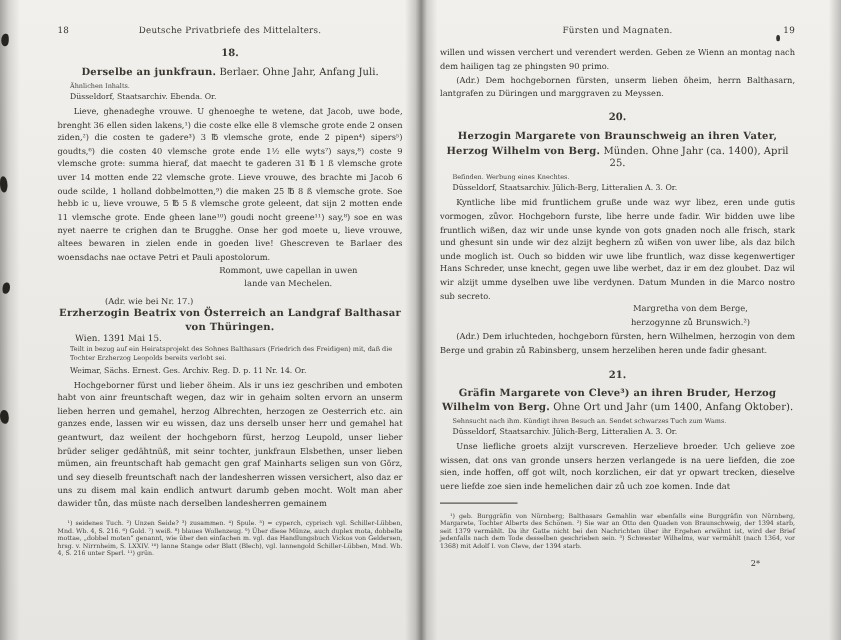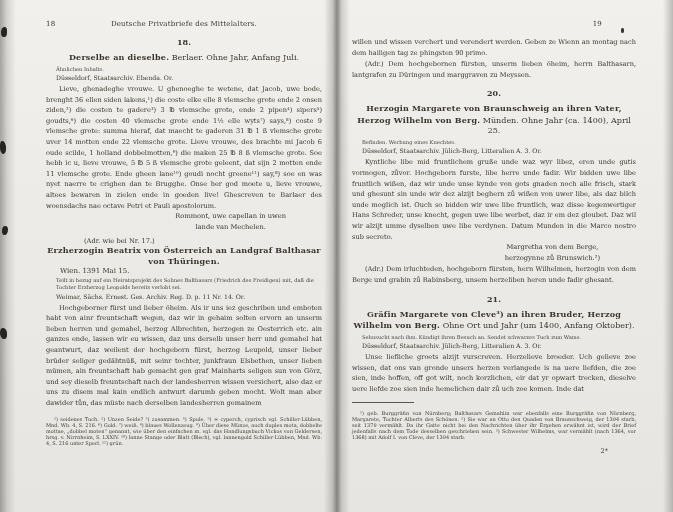--- a/index.html
+++ b/index.html
@@ -52,21 +52,21 @@
 
   <div class="page-inner left-inner">
     <div class="pg-header">
       <span class="num-l">18</span>
       <span class="title">Deutsche Privatbriefe des Mittelalters.</span>
       <span class="num-r"></span>
     </div>
 
     <div class="secnum">18.</div>
     <div class="heading">
-      <span class="h-bold">Derselbe an dieselbe.</span>
+      <span class="h-bold">Derselbe an junkfraun.</span>
       <span>Berlaer. Ohne Jahr, Anfang Juli.</span>
     </div>
     <div class="regest">Ähnlichen Inhalts.</div>
     <div class="archive">Düsseldorf, Staatsarchiv. Ebenda. Or.</div>
     <p class="body">Lieve, ghenadeghe vrouwe. U ghenoeghe te wetene, dat Jacob, uwe bode, brenght 36 ellen siden lakens,¹) die coste elke elle 8 vlemsche grote ende 2 onsen ziden,²) die costen te gadere³) 3 ℔ vlemsche grote, ende 2 pipen⁴) sipers⁵) goudts,⁶) die costen 40 vlemsche grote ende 1½ elle wyts⁷) says,⁸) coste 9 vlemsche grote: summa hieraf, dat maecht te gaderen 31 ℔ 1 ß vlemsche grote uver 14 motten ende 22 vlemsche grote. Lieve vrouwe, des brachte mi Jacob 6 oude scilde, 1 holland dobbelmotten,⁹) die maken 25 ℔ 8 ß vlemsche grote. Soe hebb ic u, lieve vrouwe, 5 ℔ 5 ß vlemsche grote geleent, dat sijn 2 motten ende 11 vlemsche grote. Ende gheen lane¹⁰) goudi nocht greene¹¹) say,⁸) soe en was nyet naerre te crighen dan te Brugghe. Onse her god moete u, lieve vrouwe, altees bewaren in zielen ende in goeden live! Ghescreven te Barlaer des woensdachs nae octave Petri et Pauli apostolorum.</p>
     <div class="sig">Rommont, uwe capellan in uwen
 lande van Mechelen.</div>
     <div class="note-line">(Adr. wie bei Nr. 17.)</div>
 
     <div class="heading">
@@ -76,20 +76,21 @@
     <div class="regest">Teilt in bezug auf ein Heiratsprojekt des Sohnes Balthasars (Friedrich des Freidigen) mit, daß die Tochter Erzherzog Leopolds bereits verlobt sei.</div>
     <div class="archive">Weimar, Sächs. Ernest. Ges. Archiv. Reg. D. p. 11 Nr. 14. Or.</div>
     <p class="body">Hochgeborner fürst und lieber öheim. Als ir uns iez geschriben und emboten habt von ainr freuntschaft wegen, daz wir in gehaim solten ervorn an unserm lieben herren und gemahel, herzog Albrechten, herzogen ze Oesterrich etc. ain ganzes ende, lassen wir eu wissen, daz uns derselb unser herr und gemahel hat geantwurt, daz weilent der hochgeborn fürst, herzog Leupold, unser lieber brüder seliger gedähtnüß, mit seinr tochter, junkfraun Elsbethen, unser lieben mümen, ain freuntschaft hab gemacht gen graf Mainharts seligen sun von Görz, und sey dieselb freuntschaft nach der landesherren wissen versichert, also daz er uns zu disem mal kain endlich antwurt darumb geben mocht. Wolt man aber dawider tůn, das müste nach derselben landesherren gemainem</p>
 
     <div class="footnotes">¹) seidenes Tuch. ²) Unzen Seide? ³) zusammen. ⁴) Spule. ⁵) = cyperch, cyprisch vgl. Schiller-Lübben, Mnd. Wb. 4, S. 216. ⁶) Gold. ⁷) weiß. ⁸) blaues Wollenzeug. ⁹) Über diese Münze, auch duplex mota, dobbelte mottae, „dobbel moten“ genannt, wie über den einfachen m. vgl. das Handlungsbuch Vickos von Geldersen, hrsg. v. Nirrnheim, S. LXXIV. ¹⁰) lanne Stange oder Blatt (Blech), vgl. lannengold Schiller-Lübben, Mnd. Wb. 4, S. 216 unter Sperl. ¹¹) grün.</div>
   </div>
 
   <div class="page-inner right-inner">
     <div class="pg-header">
       <span class="num-l"></span>
+      <span class="title">Fürsten und Magnaten.</span>
       <span class="num-r">19</span>
     </div>
 
     <p class="body" style="text-indent:0">willen und wissen verchert und verendert werden. Geben ze Wienn an montag nach dem hailigen tag ze phingsten 90 primo.</p>
     <p class="addr">(Adr.) Dem hochgebornen fürsten, unserm lieben öheim, herrn Balthasarn, lantgrafen zu Düringen und marggraven zu Meyssen.</p>
 
     <div class="secnum">20.</div>
     <div class="heading">
       <span class="h-bold">Herzogin Margarete von Braunschweig an ihren Vater, Herzog Wilhelm von Berg.</span>
       <span>Münden. Ohne Jahr (ca. 1400), April 25.</span>

